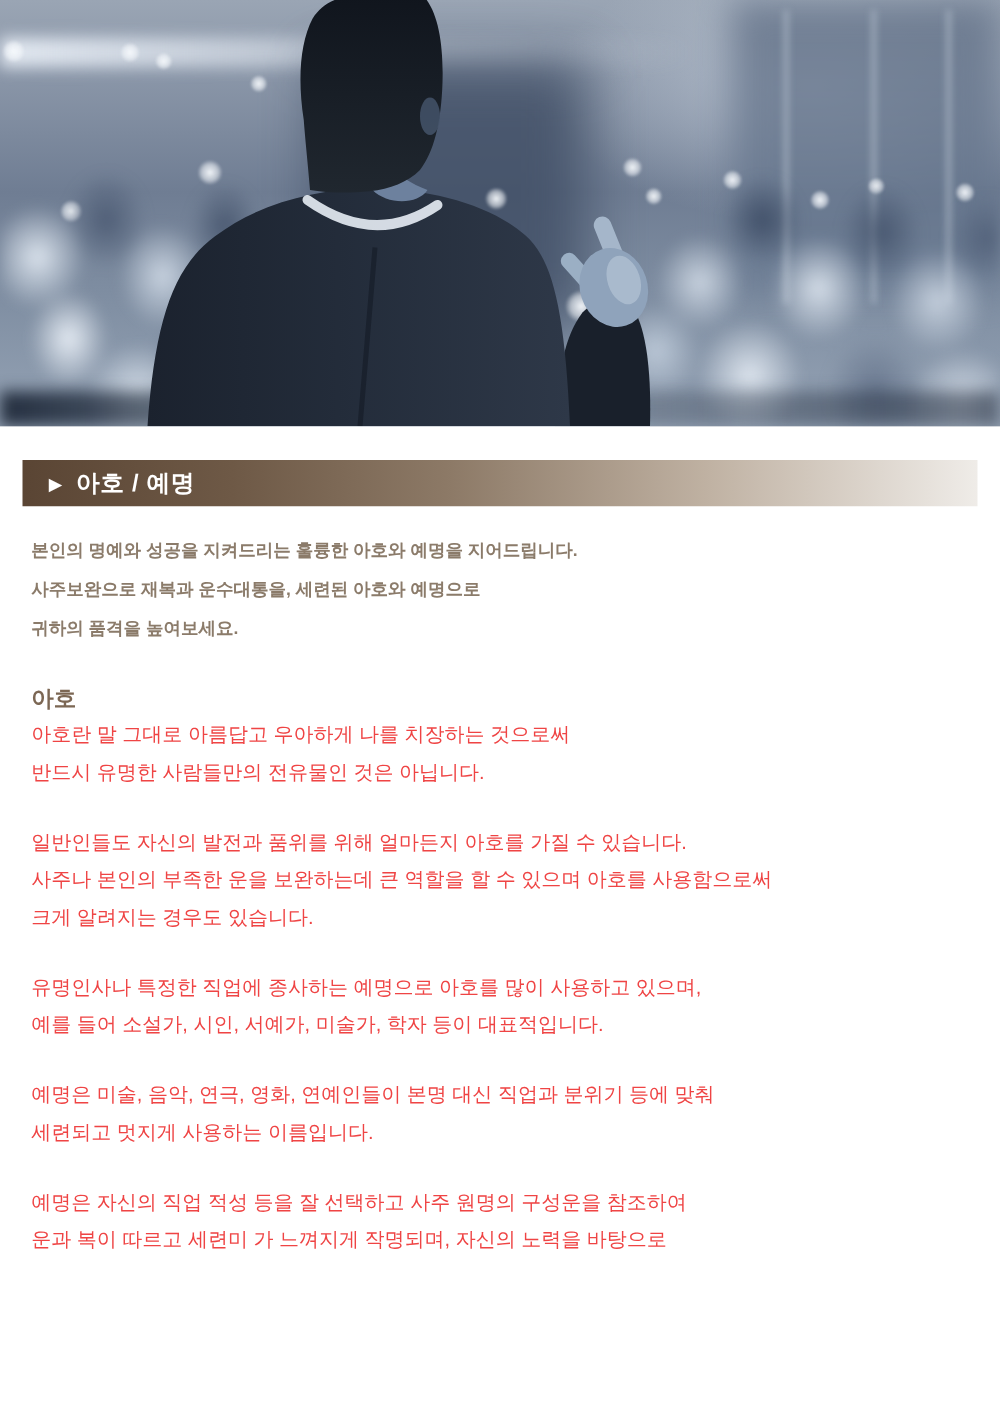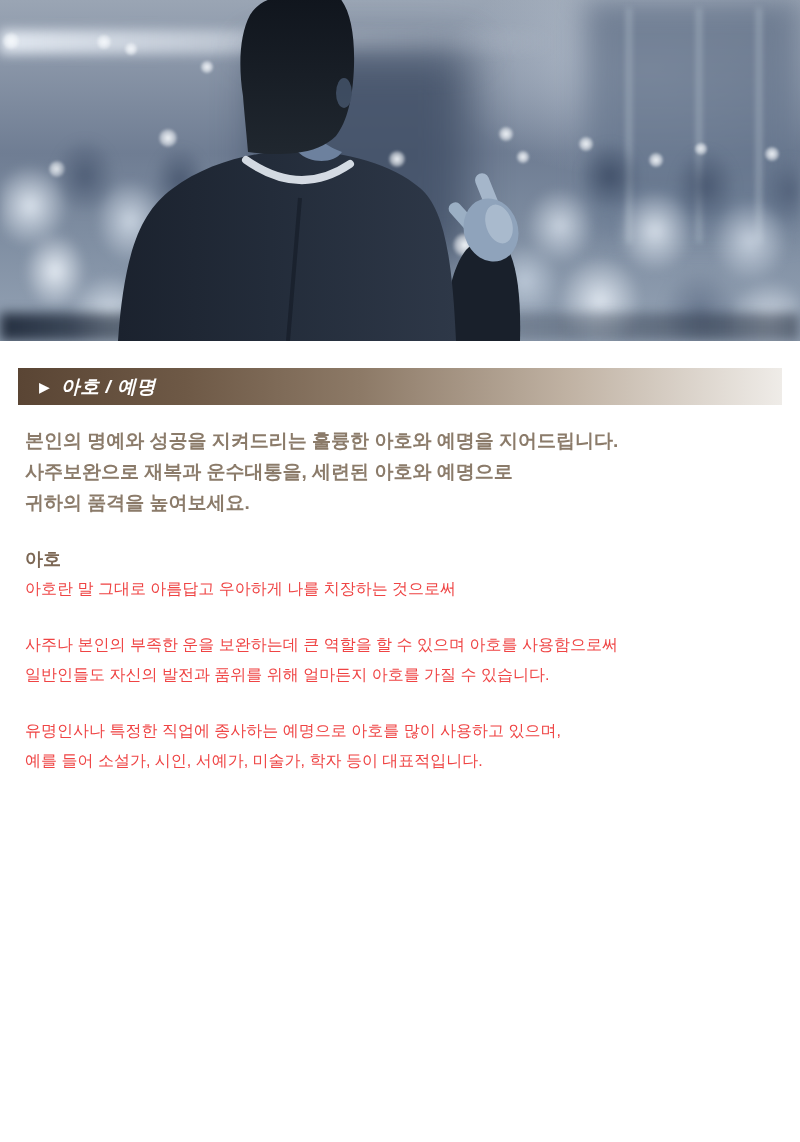--- a/index.html
+++ b/index.html
@@ -40,25 +40,25 @@
     radial-gradient(60px 60px at 770px 190px, rgba(220,228,238,.85), rgba(220,228,238,0) 70%),
     radial-gradient(50px 55px at 525px 150px, rgba(200,212,226,.8), rgba(200,212,226,0) 70%);}
   .hero .front-shadow{position:absolute;left:0;bottom:0;width:100%;height:28px;filter:blur(6px);
     background:linear-gradient(to right,rgba(18,28,44,.85),rgba(40,55,75,.35) 30%,rgba(20,30,46,.15) 55%,rgba(25,35,52,.55));}
   .hero svg{position:absolute;left:0;top:0;}
 
   
   .section-bar{margin:27px 18px 0 18px;height:37px;display:flex;align-items:center;padding-left:21px;box-sizing:border-box;
     background:linear-gradient(to right,#5a4534 0%,#6e5946 22%,#8d7a67 45%,#c0b2a3 72%,#efece8 100%);}
   .section-bar .arrow{color:#ffffff;font-size:14px;line-height:1;}
-  .section-bar .bar-title{color:#ffffff;font-size:19px;font-weight:bold;margin-left:11px;letter-spacing:0.5px;font-style:italic;}
+  .section-bar .bar-title{color:#ffffff;font-size:19px;font-weight:bold;margin-left:11px;letter-spacing:0.5px;}
 
   
   .content{padding:20px 25px 0 25px;}
-  .intro div{font-size:19px;font-weight:bold;color:#8b7b6a;line-height:31px;}
+  .intro div{font-size:14px;font-weight:bold;color:#8b7b6a;line-height:31px;}
   .section{margin-top:26px;}
   .section-heading{font-size:18px;font-weight:bold;color:#7c6754;line-height:30px;}
   .para{margin:0 0 26px 0;}
   .para:last-child{margin-bottom:0;}
   .para div{font-size:16px;color:#ef4444;line-height:30px;}
 </style>
 </head>
 <body>
 
 <div class="page">
@@ -136,30 +136,38 @@
     <div class="intro">
       <div>본인의 명예와 성공을 지켜드리는 훌륭한 아호와 예명을 지어드립니다.</div>
       <div>사주보완으로 재복과 운수대통을, 세련된 아호와 예명으로</div>
       <div>귀하의 품격을 높여보세요.</div>
     </div>
 
     <div class="section">
       <div class="section-heading">아호</div>
       <div class="para">
         <div>아호란 말 그대로 아름답고 우아하게 나를 치장하는 것으로써</div>
+        <div>반드시 유명한 사람들만의 전유물인 것은 아닙니다.</div>
       </div>
       <div class="para">
+        <div>일반인들도 자신의 발전과 품위를 위해 얼마든지 아호를 가질 수 있습니다.</div>
         <div>사주나 본인의 부족한 운을 보완하는데 큰 역할을 할 수 있으며 아호를 사용함으로써</div>
-        <div>일반인들도 자신의 발전과 품위를 위해 얼마든지 아호를 가질 수 있습니다.</div>
+        <div>크게 알려지는 경우도 있습니다.</div>
       </div>
       <div class="para">
         <div>유명인사나 특정한 직업에 종사하는 예명으로 아호를 많이 사용하고 있으며,</div>
         <div>예를 들어 소설가, 시인, 서예가, 미술가, 학자 등이 대표적입니다.</div>
       </div>
     </div>
 
     <div class="section">
       <div class="para">
+        <div>예명은 미술, 음악, 연극, 영화, 연예인들이 본명 대신 직업과 분위기 등에 맞춰</div>
+        <div>세련되고 멋지게 사용하는 이름입니다.</div>
+      </div>
+      <div class="para">
+        <div>예명은 자신의 직업 적성 등을 잘 선택하고 사주 원명의 구성운을 참조하여</div>
+        <div>운과 복이 따르고 세련미 가 느껴지게 작명되며, 자신의 노력을 바탕으로</div>
       </div>
     </div>
 
   </div>
 </div>
 
 </body></html>

